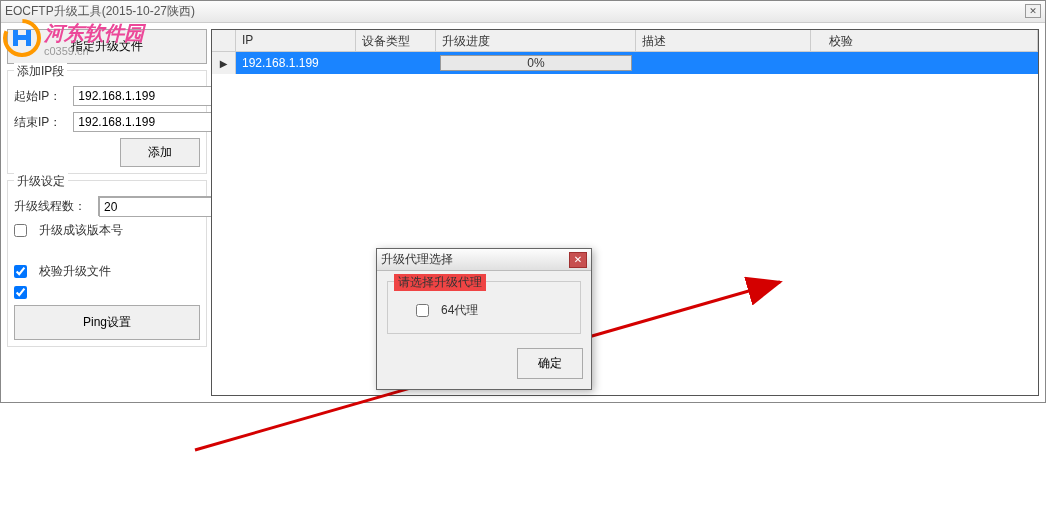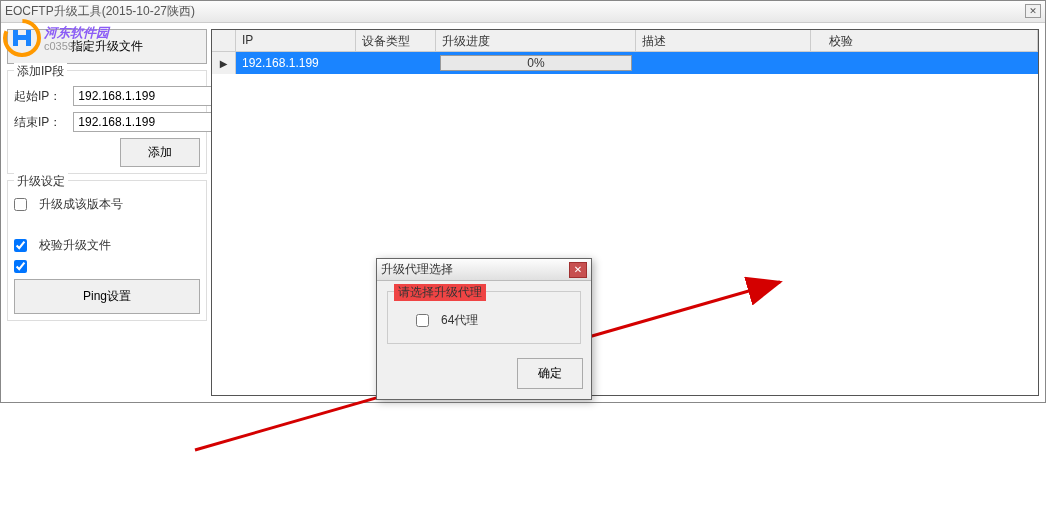--- a/index.html
+++ b/index.html
@@ -7,21 +7,21 @@
     
     .window { width: 1046px; height: 403px; border: 1px solid #888; background: #fff; display: flex; flex-direction: column; }
     
     .titlebar { height: 22px; background: linear-gradient(#fdfdfd, #e8e8e8); border-bottom: 1px solid #ccc; display: flex; align-items: center; padding: 0 4px; position: relative; }
     .titlebar-text { color: #555; font-size: 12px; }
     .titlebar-close { position: absolute; right: 4px; top: 3px; width: 16px; height: 14px; border: 1px solid #999; background: #f0f0f0; display: flex; align-items: center; justify-content: center; font-size: 9px; color: #555; cursor: pointer; }
     
     .watermark { position: absolute; left: 2px; top: 18px; display: flex; align-items: center; z-index: 5; pointer-events: none; }
     .watermark-logo { width: 40px; height: 40px; }
     .watermark-text { display: flex; flex-direction: column; margin-left: 2px; }
-    .watermark-cn { color: #8b5cf6; font-size: 13px; font-weight: bold; font-style: italic; }
+    .watermark-cn { color: #ec4899; font-size: 20px; font-weight: bold; font-style: italic; }
     .watermark-url { color: #999; font-size: 11px; margin-top: -2px; }
     
     .body-area { flex: 1; display: flex; padding: 6px; gap: 4px; }
     
     .left-panel { width: 200px; display: flex; flex-direction: column; gap: 4px; }
     
     .btn { background: #f0f0f0; border: 1px solid #aaa; padding: 5px 10px; cursor: pointer; text-align: center; }
     .btn-wide { width: 100%; padding: 8px 0; }
     .btn-active { border: 2px solid #3399ff; background: #eaf4ff; }
     
@@ -55,21 +55,21 @@
     .col-check { flex: 1; margin-left: 12px; }
     
     .grid-row { display: flex; height: 22px; align-items: stretch; }
     .grid-row.selected { background: #1a84ff; color: #fff; }
     .grid-row .indicator-col { width: 24px; background: #f0f0f0; border-right: 1px solid #ccc; display: flex; align-items: center; justify-content: center; color: #333; font-size: 10px; }
     .grid-row .cell { padding: 3px 6px; display: flex; align-items: center; }
     .grid-row .cell.col-progress { padding: 2px 4px; }
     
     .progress-bar { width: 100%; height: 16px; background: #e8e8e8; border: 1px solid #999; position: relative; display: flex; align-items: center; justify-content: center; color: #333; font-size: 11px; }
     
-    .dialog { position: absolute; left: 376px; top: 258px; width: 216px; background: #f0f0f0; border: 1px solid #666; box-shadow: 2px 2px 8px rgba(0,0,0,0.3); z-index: 20; }
+    .dialog { position: absolute; left: 376px; top: 248px; width: 216px; background: #f0f0f0; border: 1px solid #666; box-shadow: 2px 2px 8px rgba(0,0,0,0.3); z-index: 20; }
     .dialog-titlebar { height: 22px; background: linear-gradient(#fdfdfd, #e0e0e0); border-bottom: 1px solid #bbb; display: flex; align-items: center; justify-content: space-between; padding: 0 4px; }
     .dialog-title { color: #333; font-size: 12px; }
     .dialog-close { width: 18px; height: 16px; background: #c75050; color: #fff; display: flex; align-items: center; justify-content: center; font-size: 10px; cursor: pointer; border: 1px solid #a03030; }
     .dialog-body { padding: 10px; }
     .dialog-group { border: 1px solid #ccc; padding: 10px 14px 14px 14px; position: relative; }
     .dialog-group-title { position: absolute; top: -8px; left: 6px; background: #ef4444; padding: 0 4px; color: #333; }
     .dialog-group .row { margin: 10px 0 0 14px; }
     .dialog-footer { display: flex; justify-content: flex-end; padding: 4px 8px 10px 8px; }
     .dialog-footer .btn { padding: 6px 20px; }
     
@@ -116,20 +116,30 @@
           <div style="display:flex; justify-content:flex-end;">
             <button class="btn" style="width:80px;">添加</button>
           </div>
         </div>
       </div>
 
       <div class="fieldset">
         <div class="fieldset-title">升级设定</div>
         <div class="fieldset-body">
           <div class="row">
+            <label>升级线程数：</label>
+            <div class="numeric">
+              <input type="text" value="20" style="">
+              <div class="spin">
+                <div>▲</div>
+                <div>▼</div>
+              </div>
+            </div>
+          </div>
+          <div class="row">
             <input type="checkbox" style="">
             <label>升级成该版本号</label>
           </div>
           <div style="height:18px;"></div>
           <div class="row">
             <input type="checkbox" checked="" style="">
             <label>校验升级文件</label>
           </div>
           <div class="row">
             <input type="checkbox" checked="" style="">

